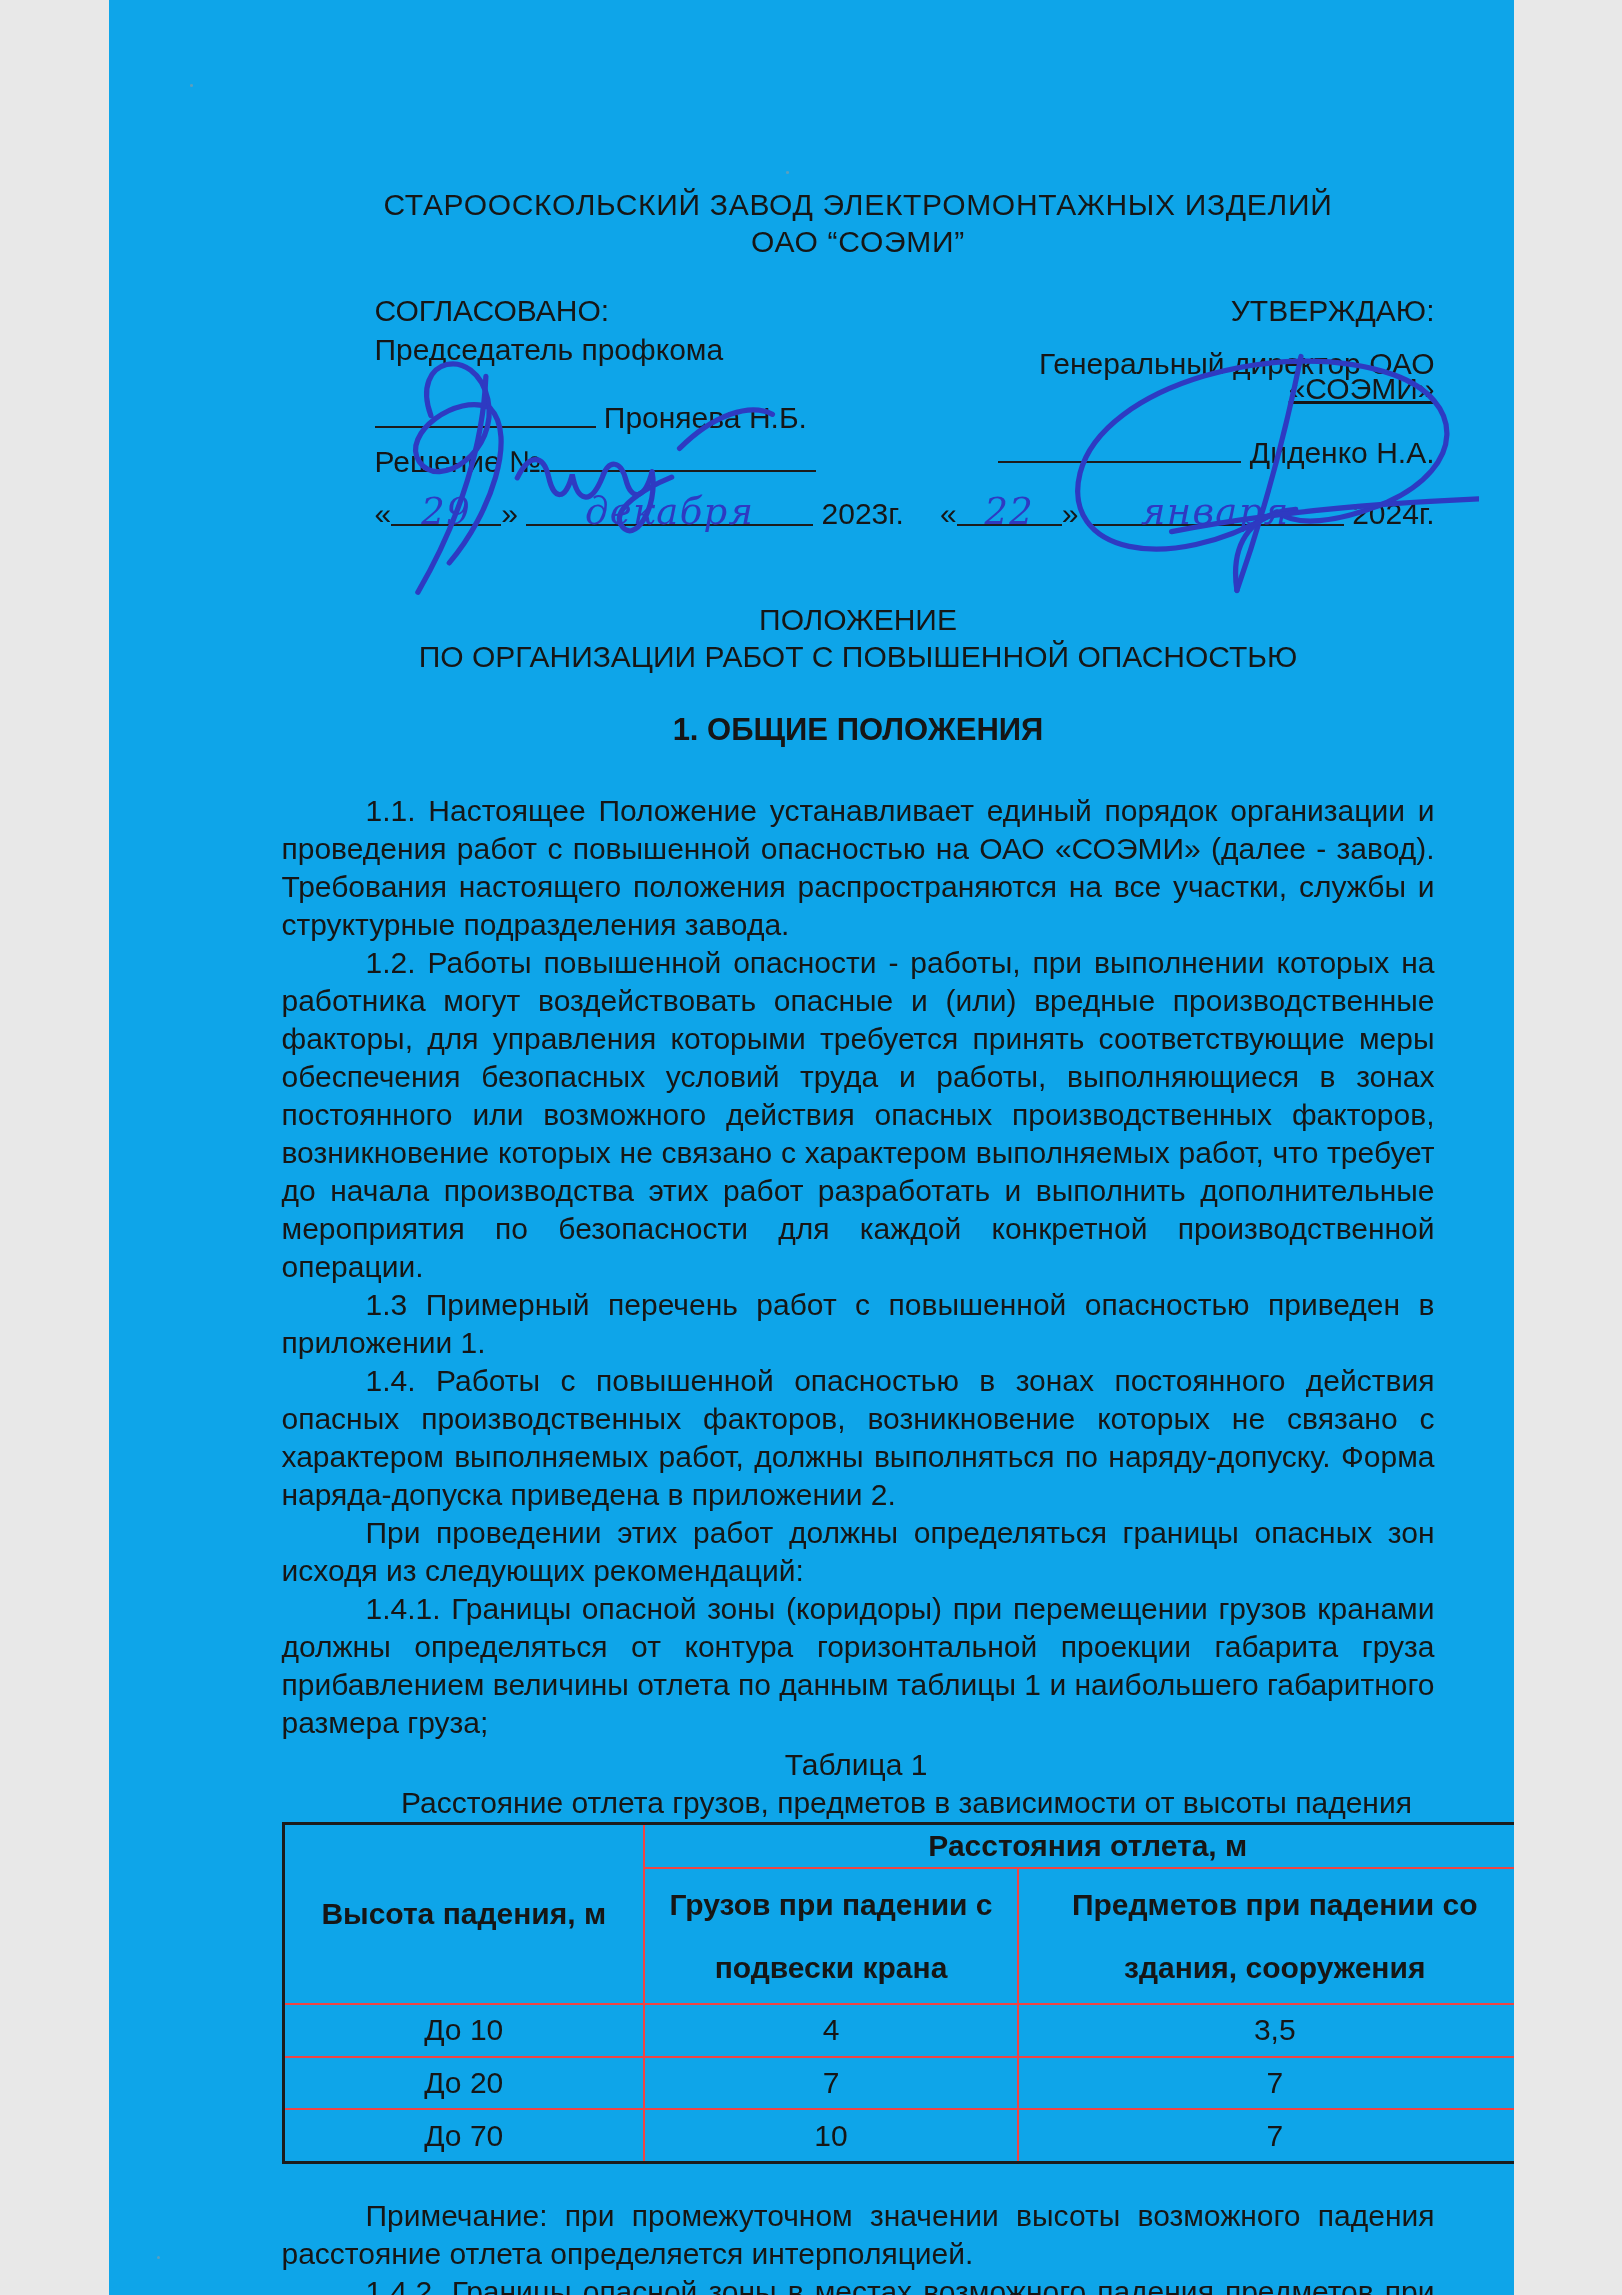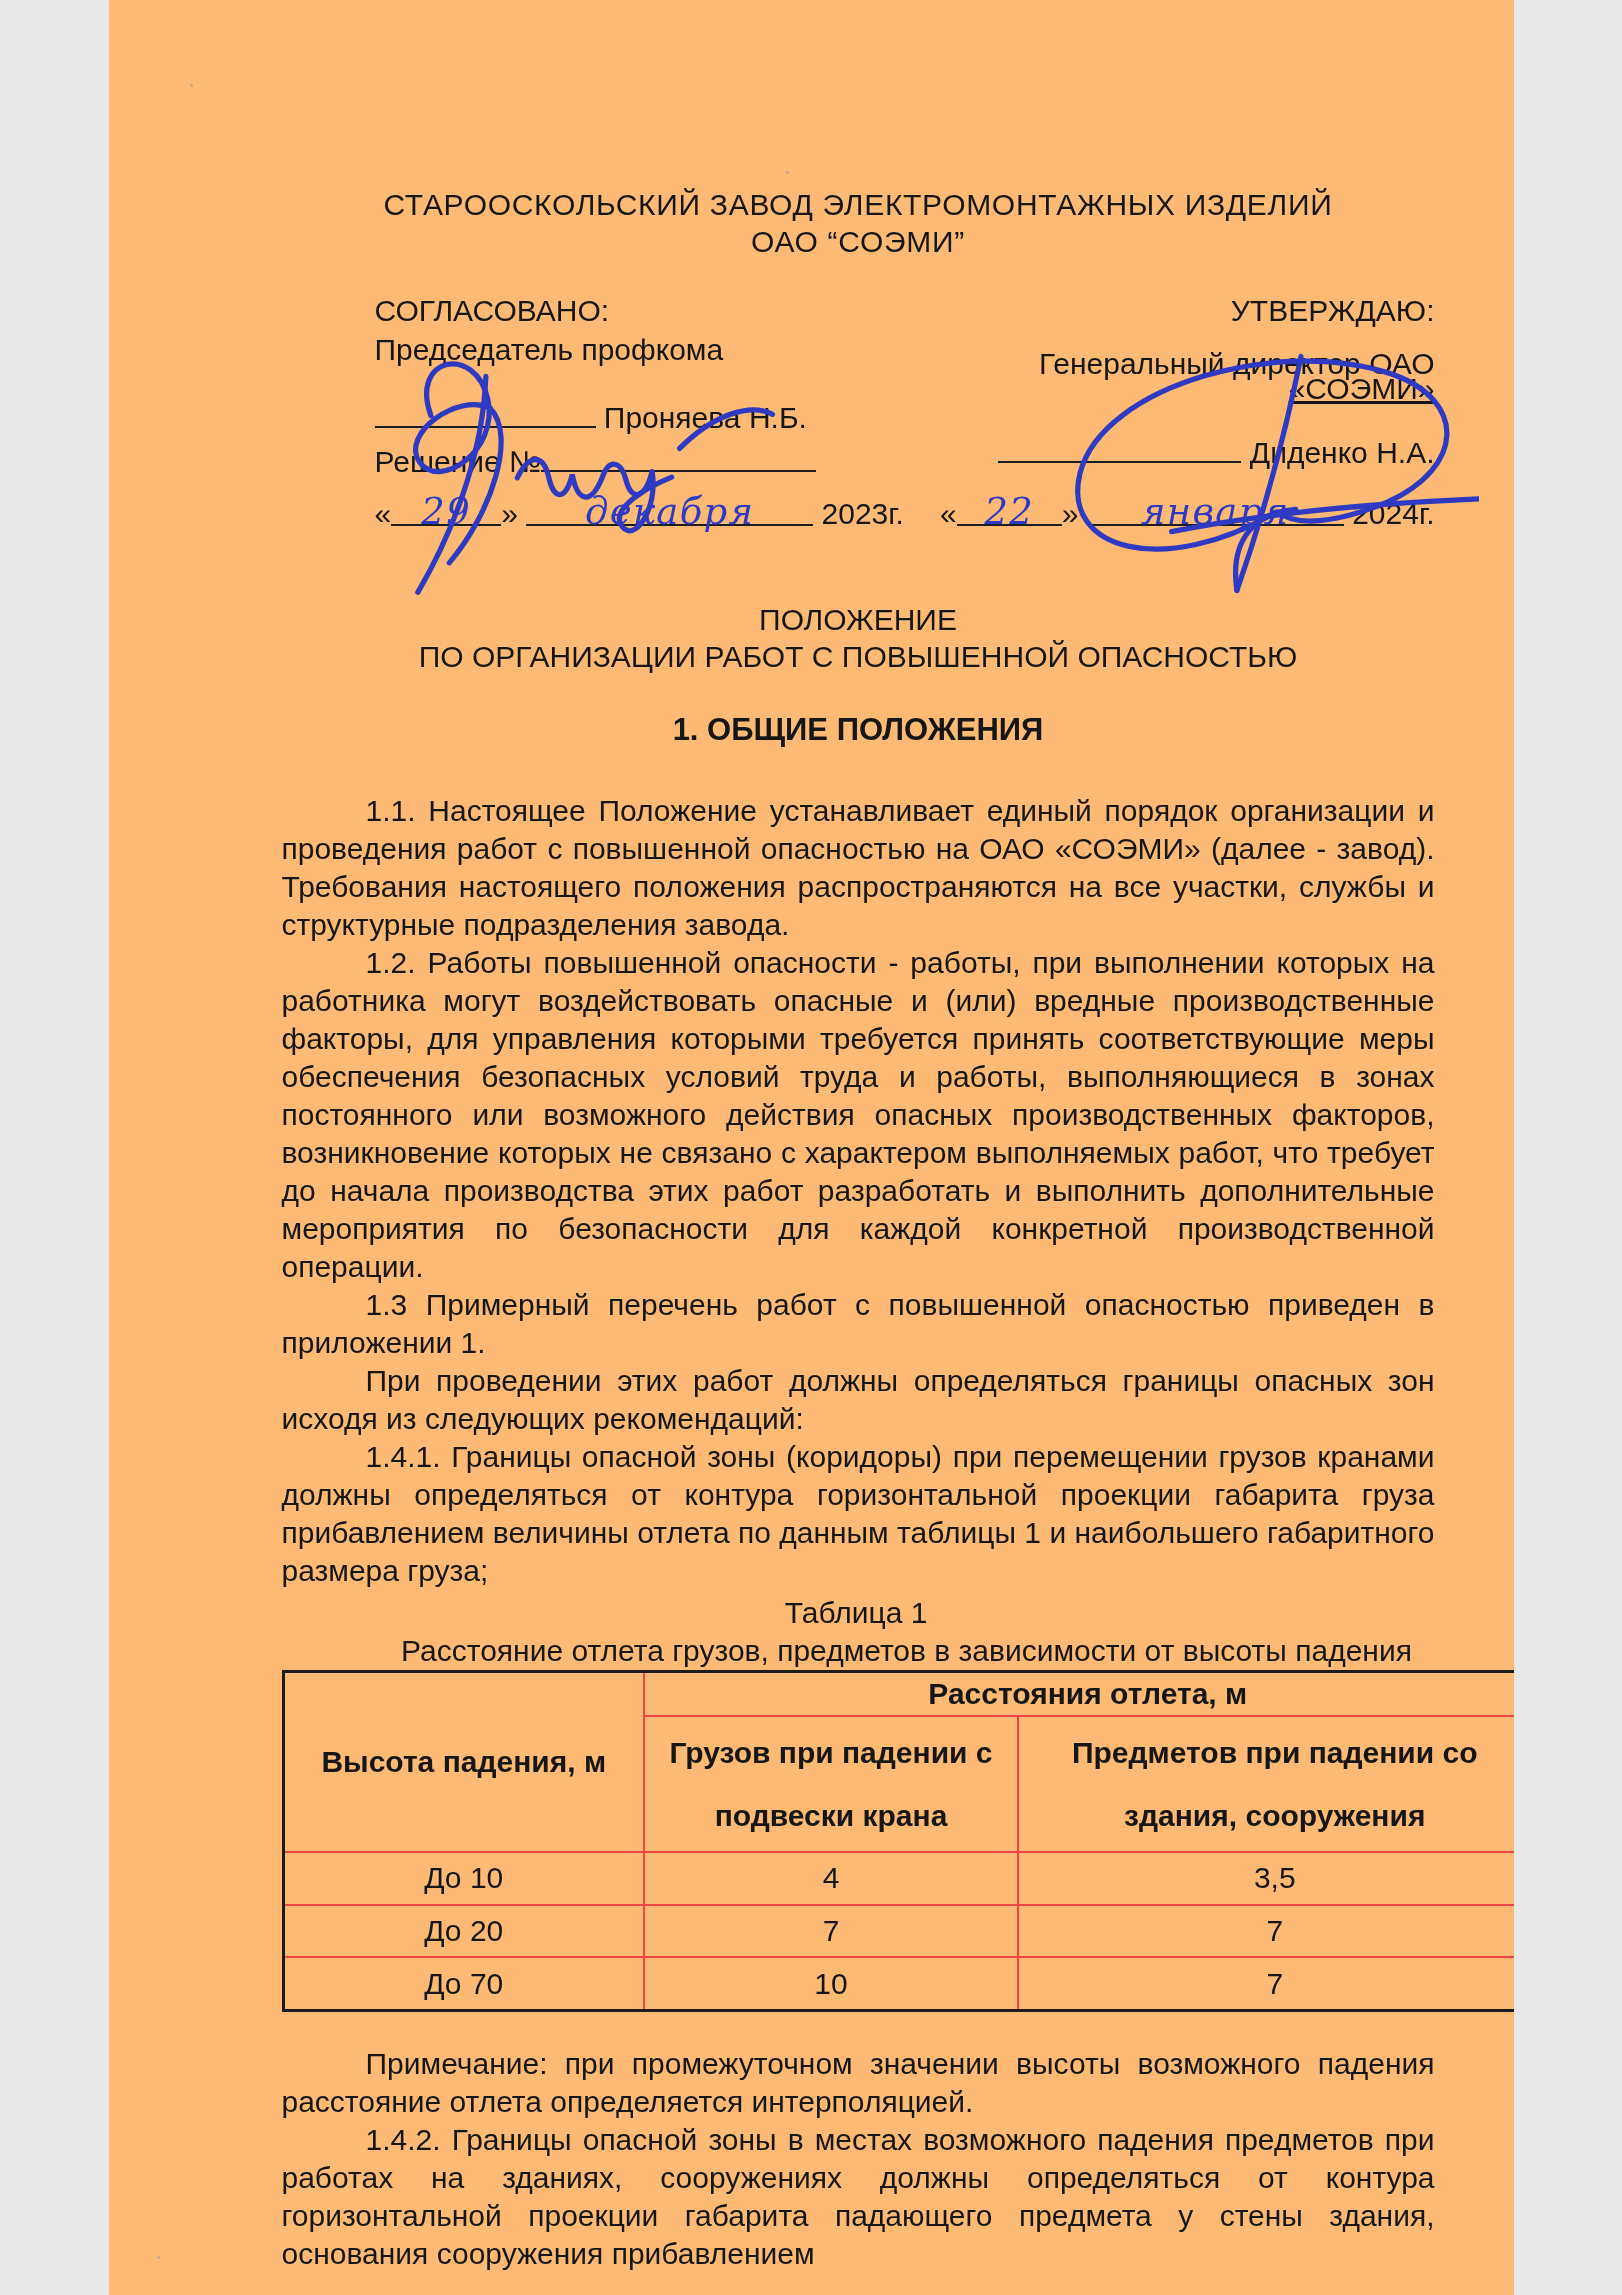--- a/index.html
+++ b/index.html
@@ -1,19 +1,19 @@
 <!DOCTYPE html>
 <html style="font-size:10.5px"><head>
 <meta charset="utf-8">
 <style>
   html,body{margin:0;padding:0;background:#e8e8e8;}
   .page{
     position:relative;
     width:1405px;height:2295px;
-    background:#fdba74;
+    background:#0ea5e9;
     overflow:hidden;
     font-family:"Liberation Sans", sans-serif;
     color:#161616;
     margin:0 auto;
   }
   .content{
     position:relative;
     padding:0 79px 0 173px; 
   }
   
@@ -184,20 +184,21 @@
       <div>ПОЛОЖЕНИЕ</div>
       <div>ПО ОРГАНИЗАЦИИ РАБОТ С ПОВЫШЕННОЙ ОПАСНОСТЬЮ</div>
     </div>
 
     <div class="section-heading">1. ОБЩИЕ ПОЛОЖЕНИЯ</div>
 
     <div class="body-text">
       <p>1.1. Настоящее Положение устанавливает единый порядок организации и проведения работ с повышенной опасностью на ОАО «СОЭМИ» (далее - завод). Требования настоящего положения распространяются на все участки, службы и структурные подразделения завода.</p>
       <p>1.2. Работы повышенной опасности - работы, при выполнении которых на работника могут воздействовать опасные и (или) вредные производственные факторы, для управления которыми требуется принять соответствующие меры обеспечения безопасных условий труда и работы, выполняющиеся в зонах постоянного или возможного действия опасных производственных факторов, возникновение которых не связано с характером выполняемых работ, что требует до начала производства этих работ разработать и выполнить дополнительные мероприятия по безопасности для каждой конкретной производственной операции.</p>
       <p>1.3 Примерный перечень работ с повышенной опасностью приведен в приложении 1.</p>
+      <p>1.4. Работы с повышенной опасностью в зонах постоянного действия опасных производственных факторов, возникновение которых не связано с характером выполняемых работ, должны выполняться по наряду-допуску. Форма наряда-допуска приведена в приложении 2.</p>
       <p>При проведении этих работ должны определяться границы опасных зон исходя из следующих рекомендаций:</p>
       <p>1.4.1. Границы опасной зоны (коридоры) при перемещении грузов кранами должны определяться от контура горизонтальной проекции габарита груза прибавлением величины отлета по данным таблицы 1 и наибольшего габаритного размера груза;</p>
     </div>
 
     <div class="tbl-caption">Таблица 1</div>
     <div class="tbl-title">Расстояние отлета грузов, предметов в зависимости от высоты падения</div>
 
     <table class="t1">
       <colgroup>
           <col class="col-h">

